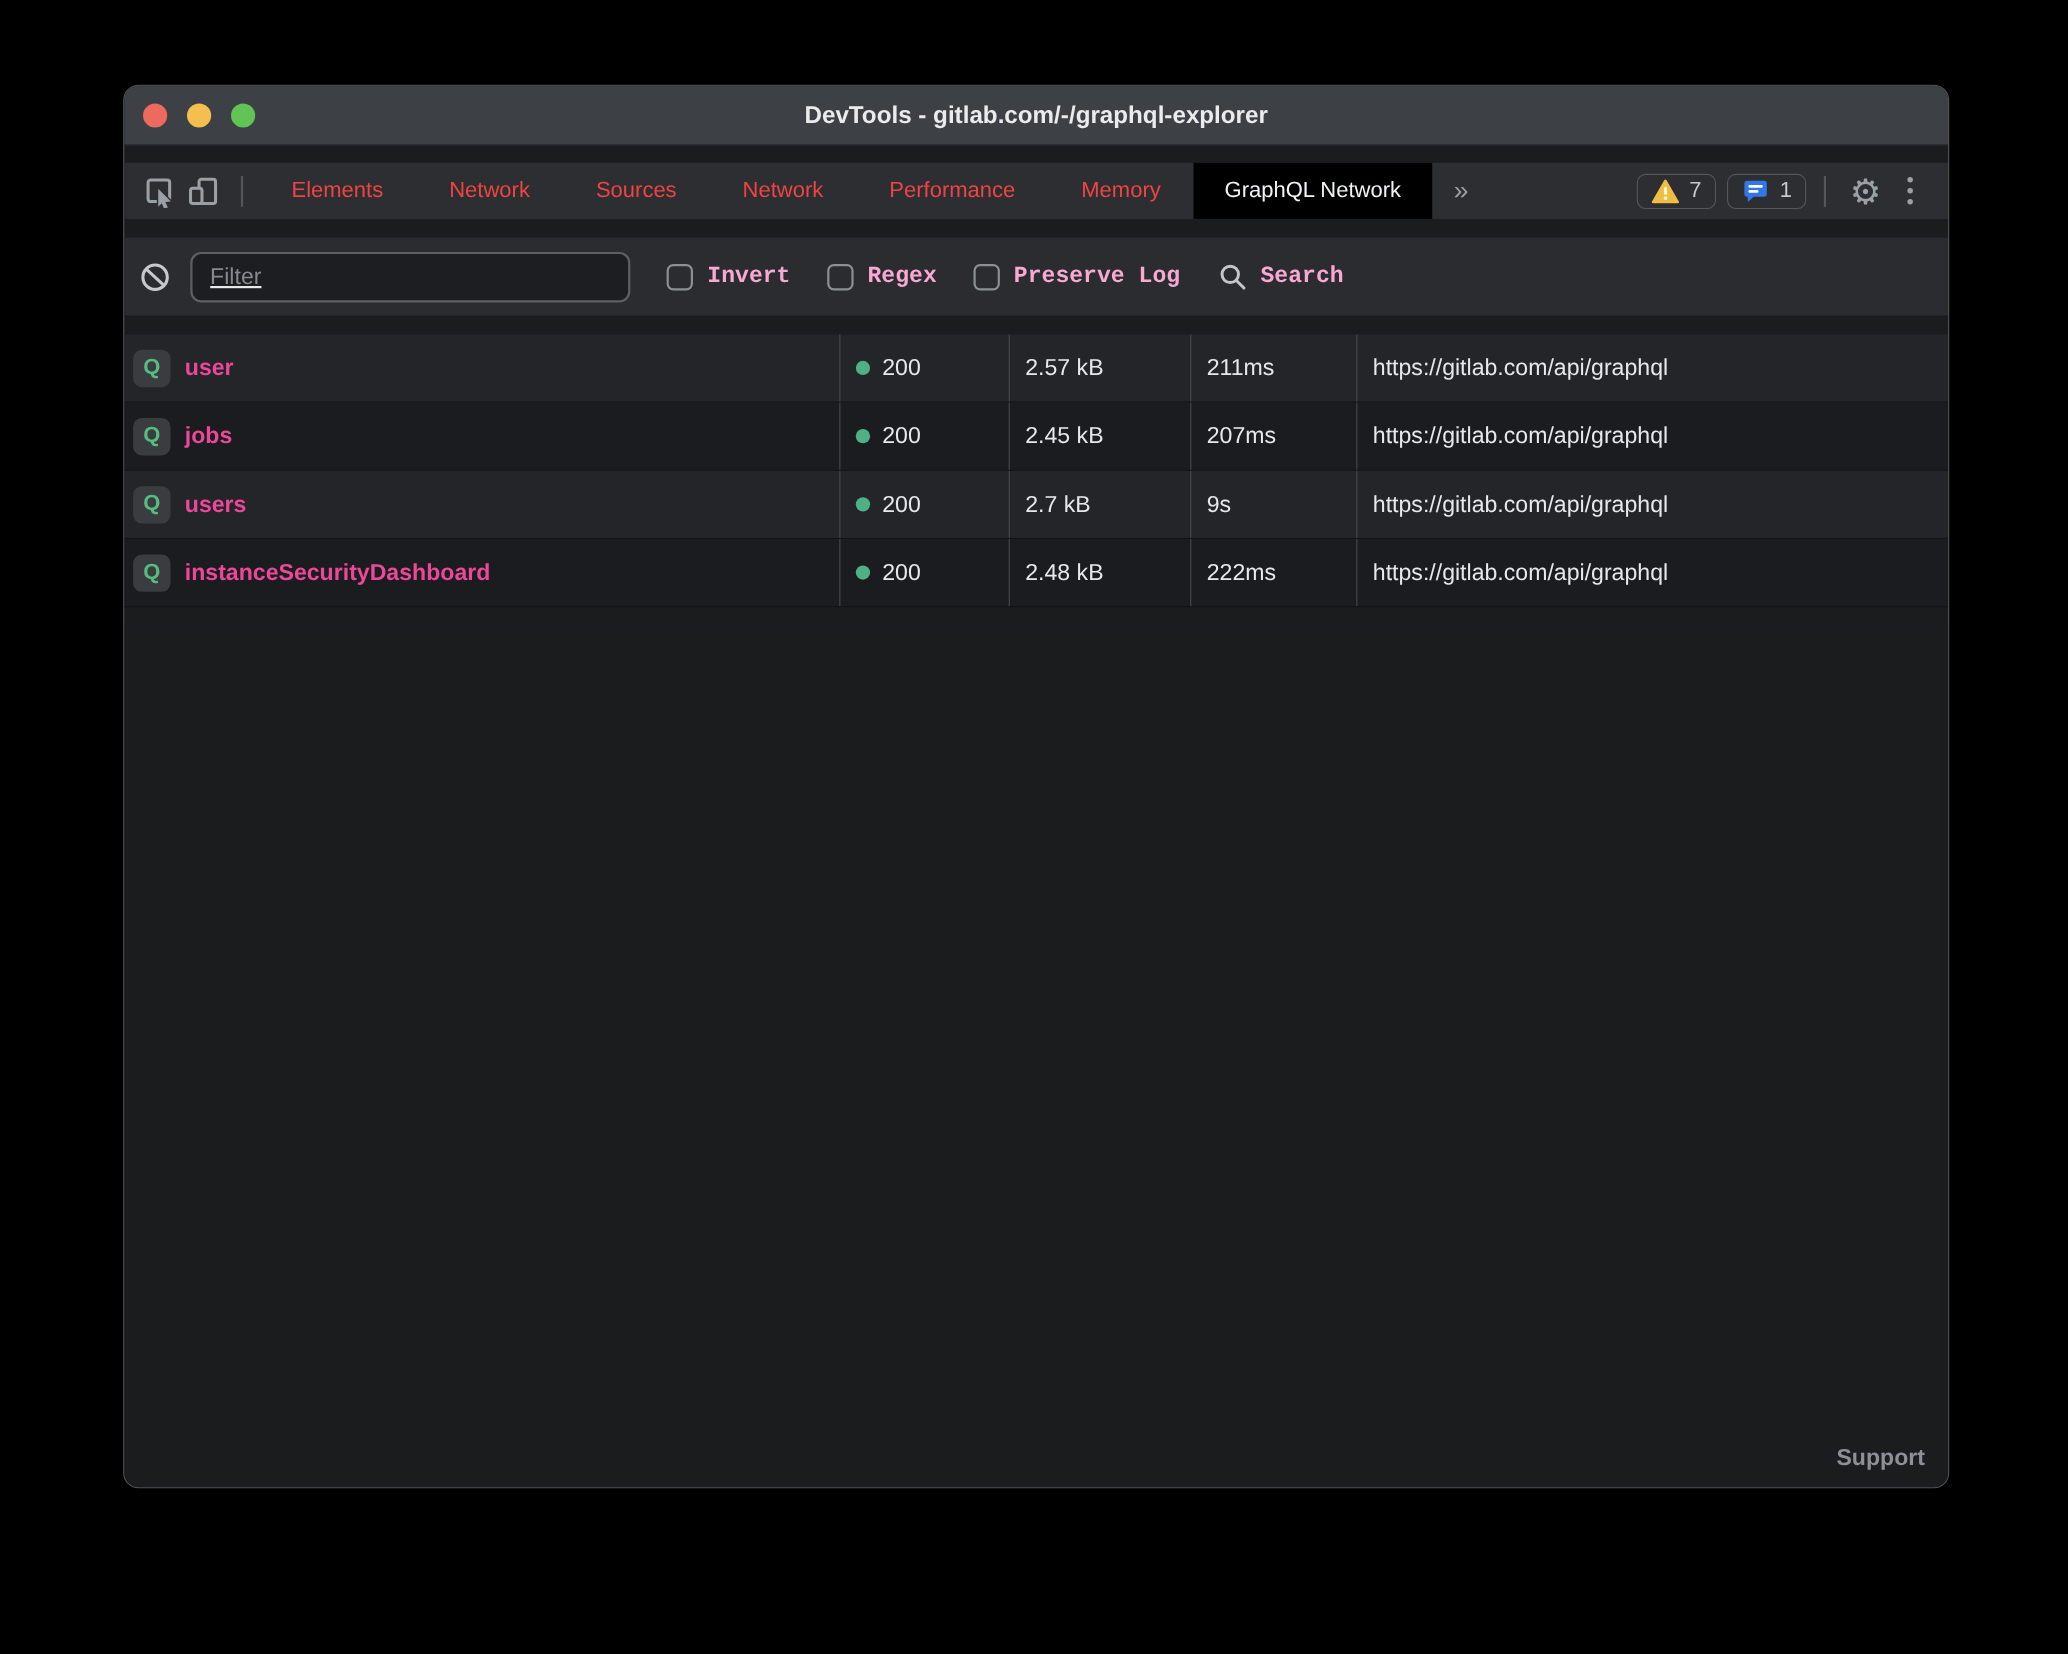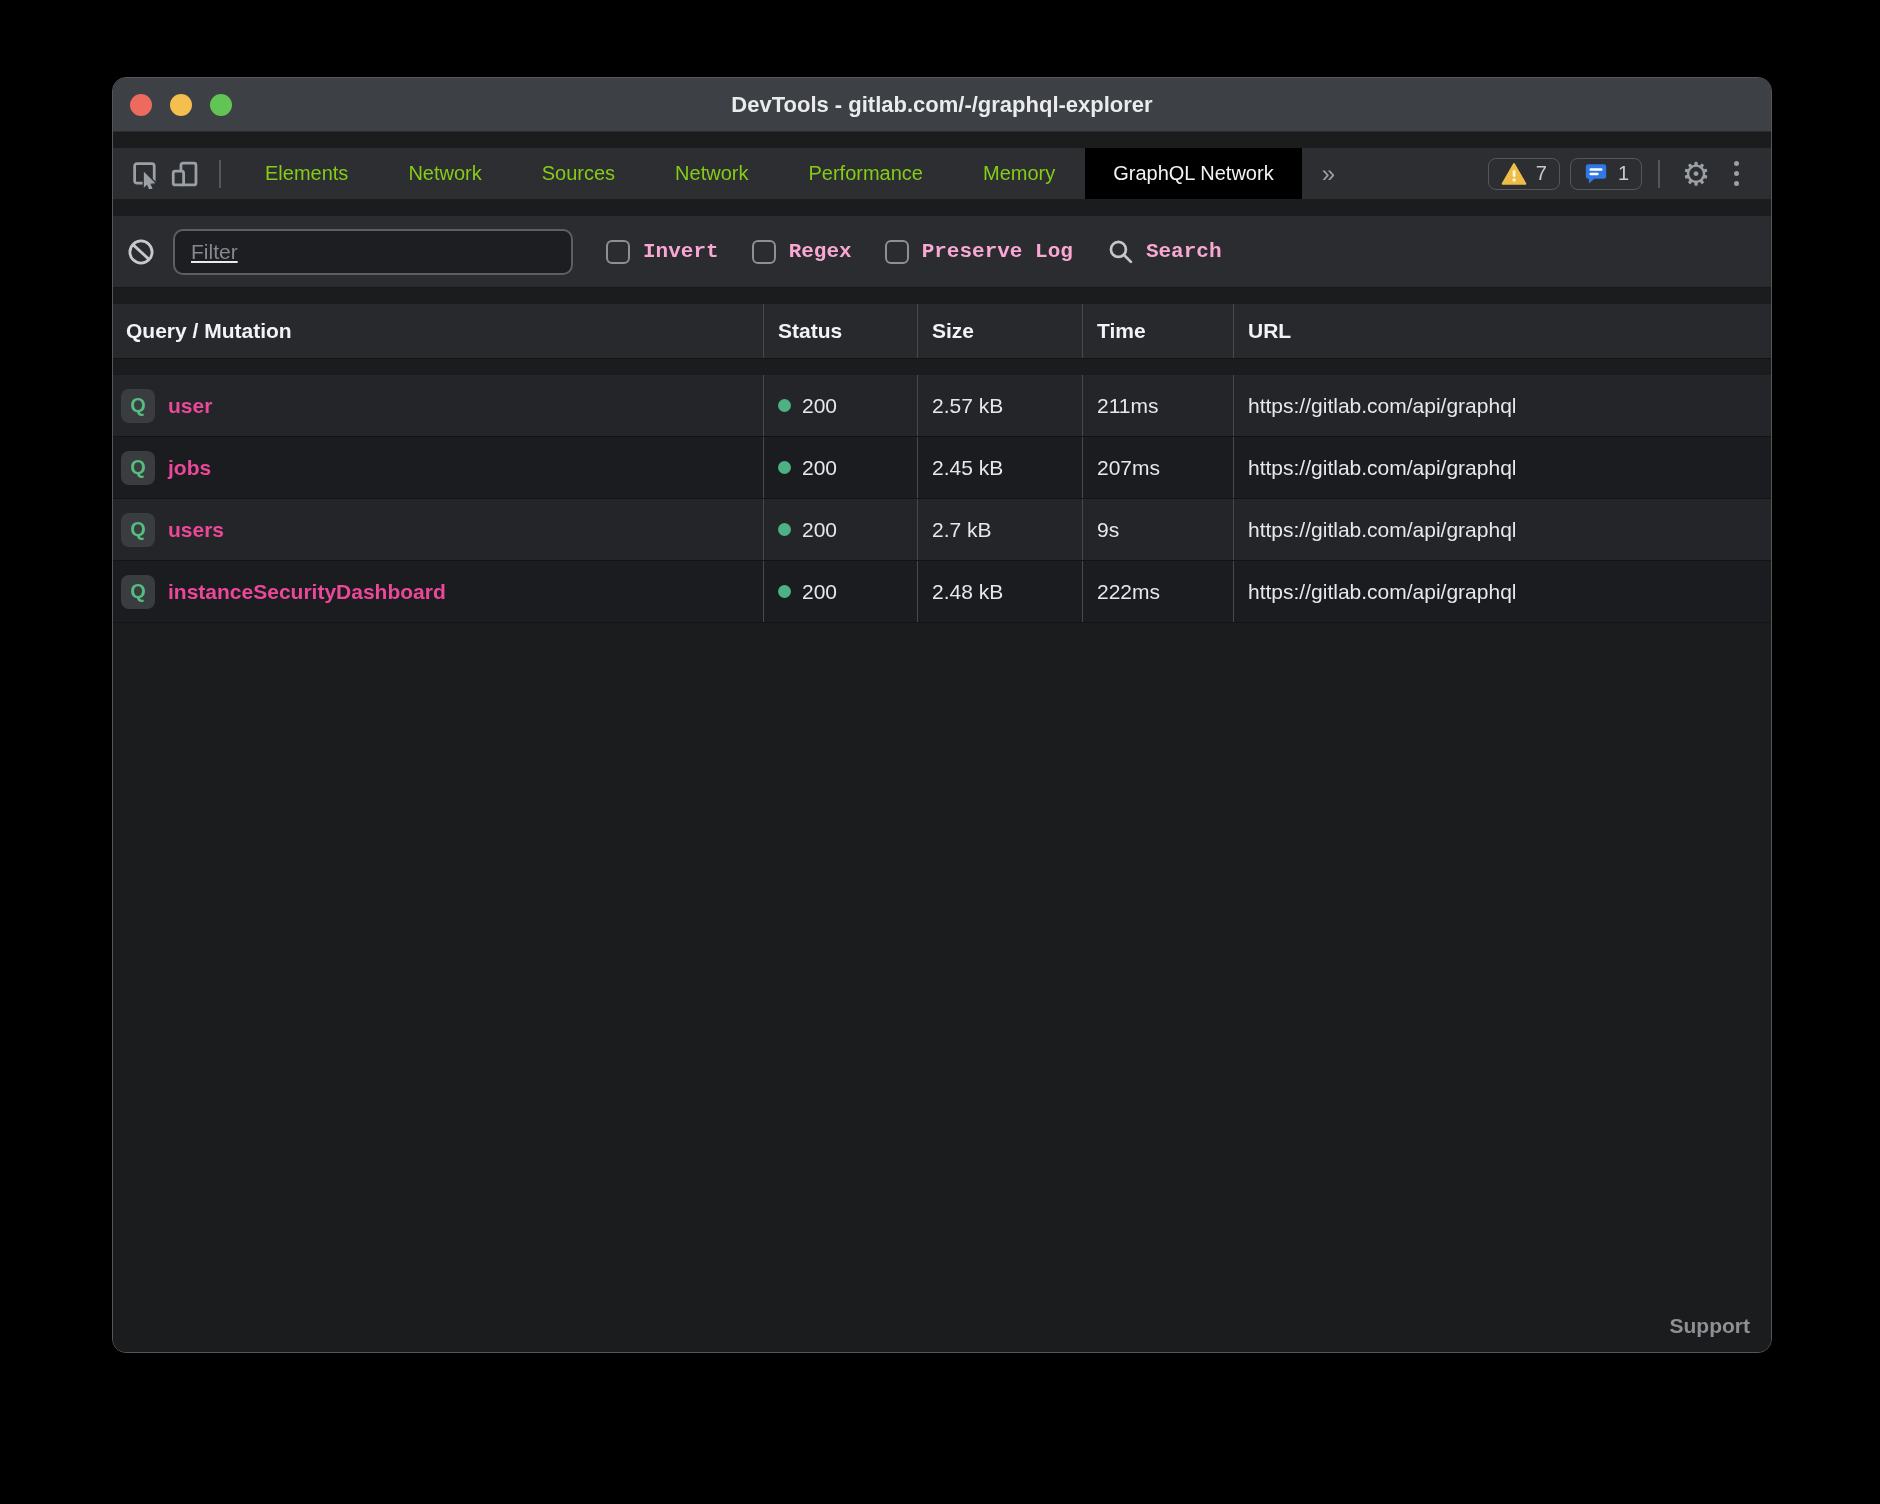--- a/index.html
+++ b/index.html
@@ -23,21 +23,21 @@
   .window-title { position: absolute; left: 0; right: 0; top: 0; height: 54px;
     display: flex; align-items: center; justify-content: center;
     color: #eaebed; font-size: 22px; font-weight: bold; }
 
   
   .tabbar { height: 52px; flex: 0 0 52px; background: #2c2e31; display: flex;
     align-items: stretch; padding-left: 12px; border-bottom: 1px solid #1d1e20; color: #9aa0a6; }
   .icon-btn { width: 40px; display: flex; align-items: center; justify-content: center; cursor: pointer; }
   .vdiv { width: 2px; height: 28px; background: #54565a; align-self: center; margin: 0 14px; }
   .tab { display: flex; align-items: center; padding: 0 30px; font-size: 20px;
-    color: #84cc16; cursor: pointer; white-space: nowrap; }
+    color: #ef4444; cursor: pointer; white-space: nowrap; }
   .tab.active { background: #000; color: #f2f3f5; font-weight: 400; padding: 0 28px; }
   .overflow-btn { display: flex; align-items: center; padding: 0 20px; font-size: 24px;
     color: #9aa0a6; cursor: pointer; }
   .tabbar-right { margin-left: auto; display: flex; align-items: center; gap: 10px; padding-right: 24px; }
   .pill { height: 32px; display: flex; align-items: center; gap: 9px; padding: 0 12px;
     border: 1.5px solid #55575b; border-radius: 8px; cursor: pointer; }
   .pill .count { font-size: 20px; color: #c6c9cd; }
   .gear-glyph { font-size: 32px; color: #9aa0a6; line-height: 1; }
   .kebab { display: flex; flex-direction: column; gap: 5px; padding: 0 8px; cursor: pointer; }
   .kebab i { width: 5px; height: 5px; border-radius: 50%; background: #9aa0a6; }
@@ -202,27 +202,20 @@
       <span>
         <svg width="27" height="27" viewBox="0 0 26 26">
           <circle cx="11" cy="11" r="7.2" fill="none" stroke="#c3c7cb" stroke-width="2.6"></circle>
           <line x1="16.4" y1="16.4" x2="23" y2="23" stroke="#c3c7cb" stroke-width="2.6" stroke-linecap="round"></line>
         </svg>
       </span>
       <span class="search-label">Search</span>
     </div>
   </div>
 
-  <div class="grid-row thead">
-    <div class="cell c0">Query / Mutation</div>
-    <div class="cell">Status</div>
-    <div class="cell">Size</div>
-    <div class="cell">Time</div>
-    <div class="cell">URL</div>
-  </div>
 
   <div>
     <div class="grid-row trow">
       <div class="cell c0">
         <span class="qbadge">Q</span>
         <span class="qname">user</span>
       </div>
       <div class="cell">
           <span class="status-dot"></span>
           <span>200</span>

